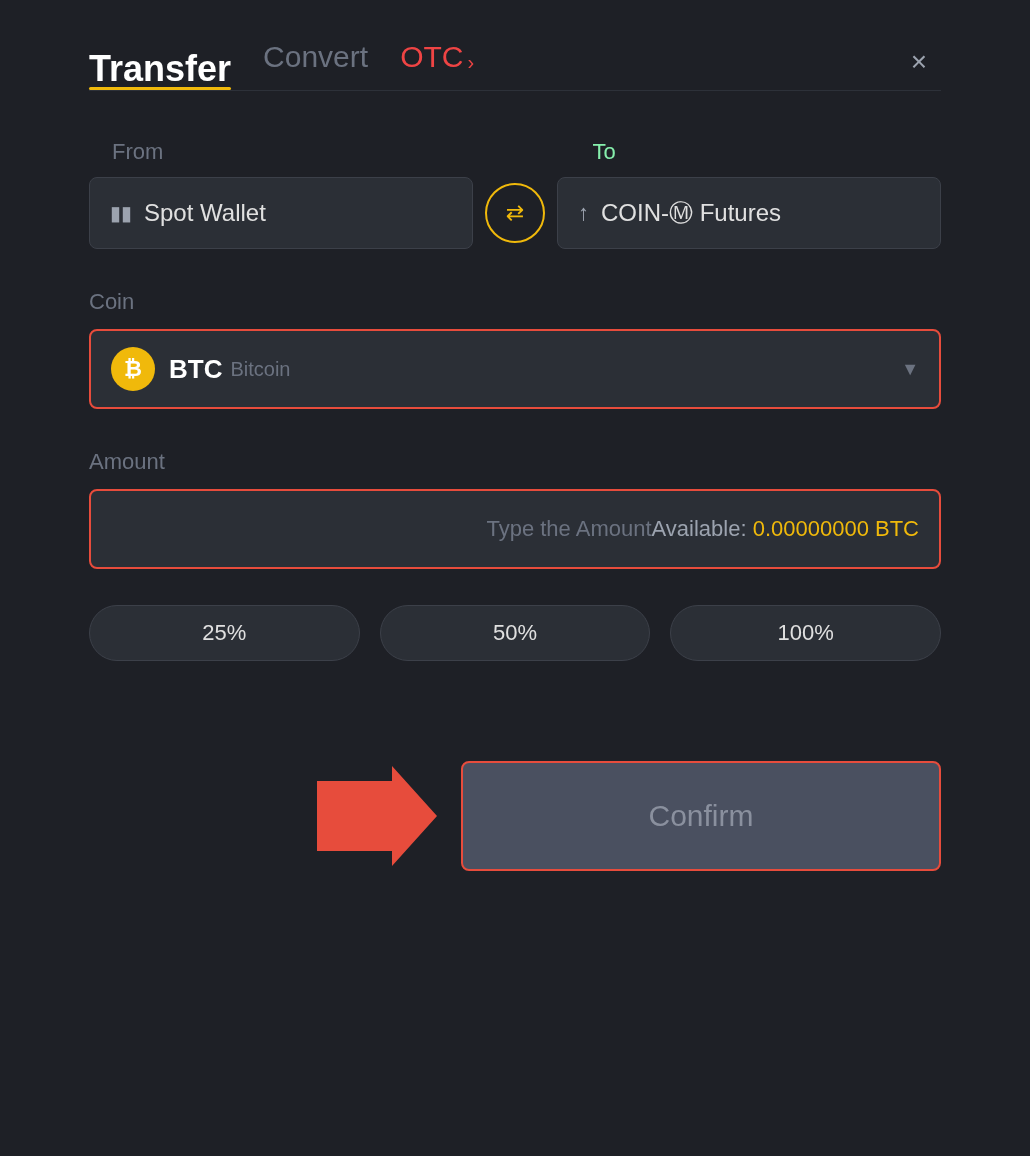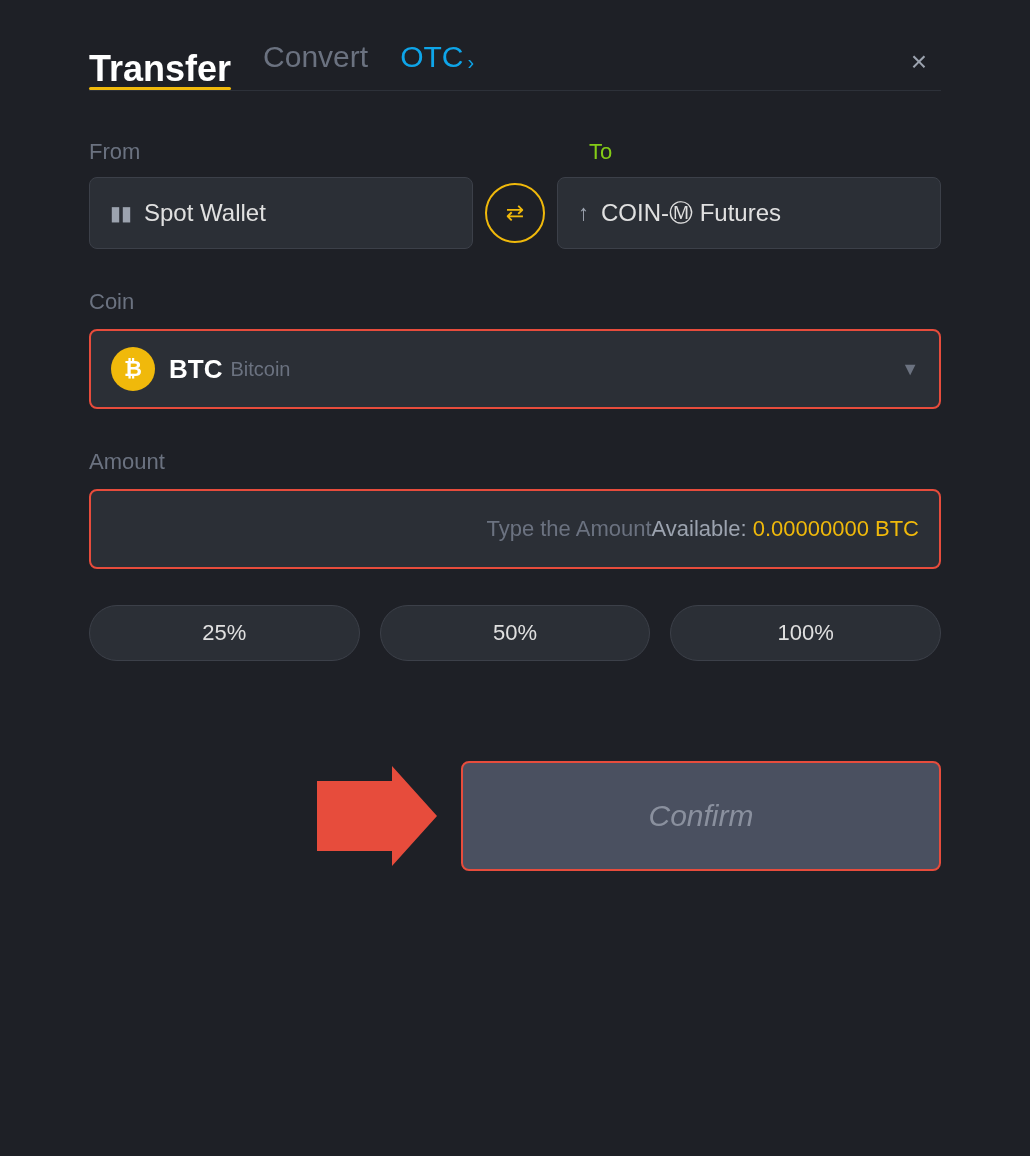--- a/index.html
+++ b/index.html
@@ -44,21 +44,21 @@
       font-size: 30px;
       font-weight: 400;
       color: #6b7280;
       cursor: pointer;
       padding-bottom: 16px;
     }
 
     .tab-otc {
       font-size: 30px;
       font-weight: 400;
-      color: #0ea5e9;
+      color: #ef4444;
       cursor: pointer;
       display: flex;
       align-items: flex-end;
       gap: 4px;
       padding-bottom: 16px;
     }
 
     .close-btn {
       position: absolute;
       right: 0;
@@ -96,35 +96,36 @@
       border-radius: 2px;
     }
 
     
     .form-section {
       margin-top: 48px;
     }
 
     .row-labels {
       display: flex;
-      gap: 8px;
+      gap: 0;
       margin-bottom: 12px;
+      margin-left: 23px;
     }
 
     .from-label {
       flex: 1;
       font-size: 22px;
       color: #6b7280;
       font-weight: 400;
     }
 
     .to-label {
       flex: 1;
       font-size: 22px;
-      color: #84cc16;
+      color: #86efac;
       font-weight: 400;
       margin-left: 60px;
     }
 
     .wallet-row {
       display: flex;
       align-items: center;
       gap: 12px;
       margin-bottom: 40px;
     }
@@ -287,21 +288,20 @@
       border: 2.5px solid #e74c3c;
       border-radius: 8px;
       height: 110px;
       display: flex;
       align-items: center;
       justify-content: center;
       font-size: 30px;
       color: #8a909e;
       cursor: pointer;
       font-weight: 500;
-      font-style: italic;
     }
 
     .header-tabs {
       display: flex;
       align-items: flex-end;
       gap: 32px;
       position: relative;
       flex: 1;
     }
   </style>

